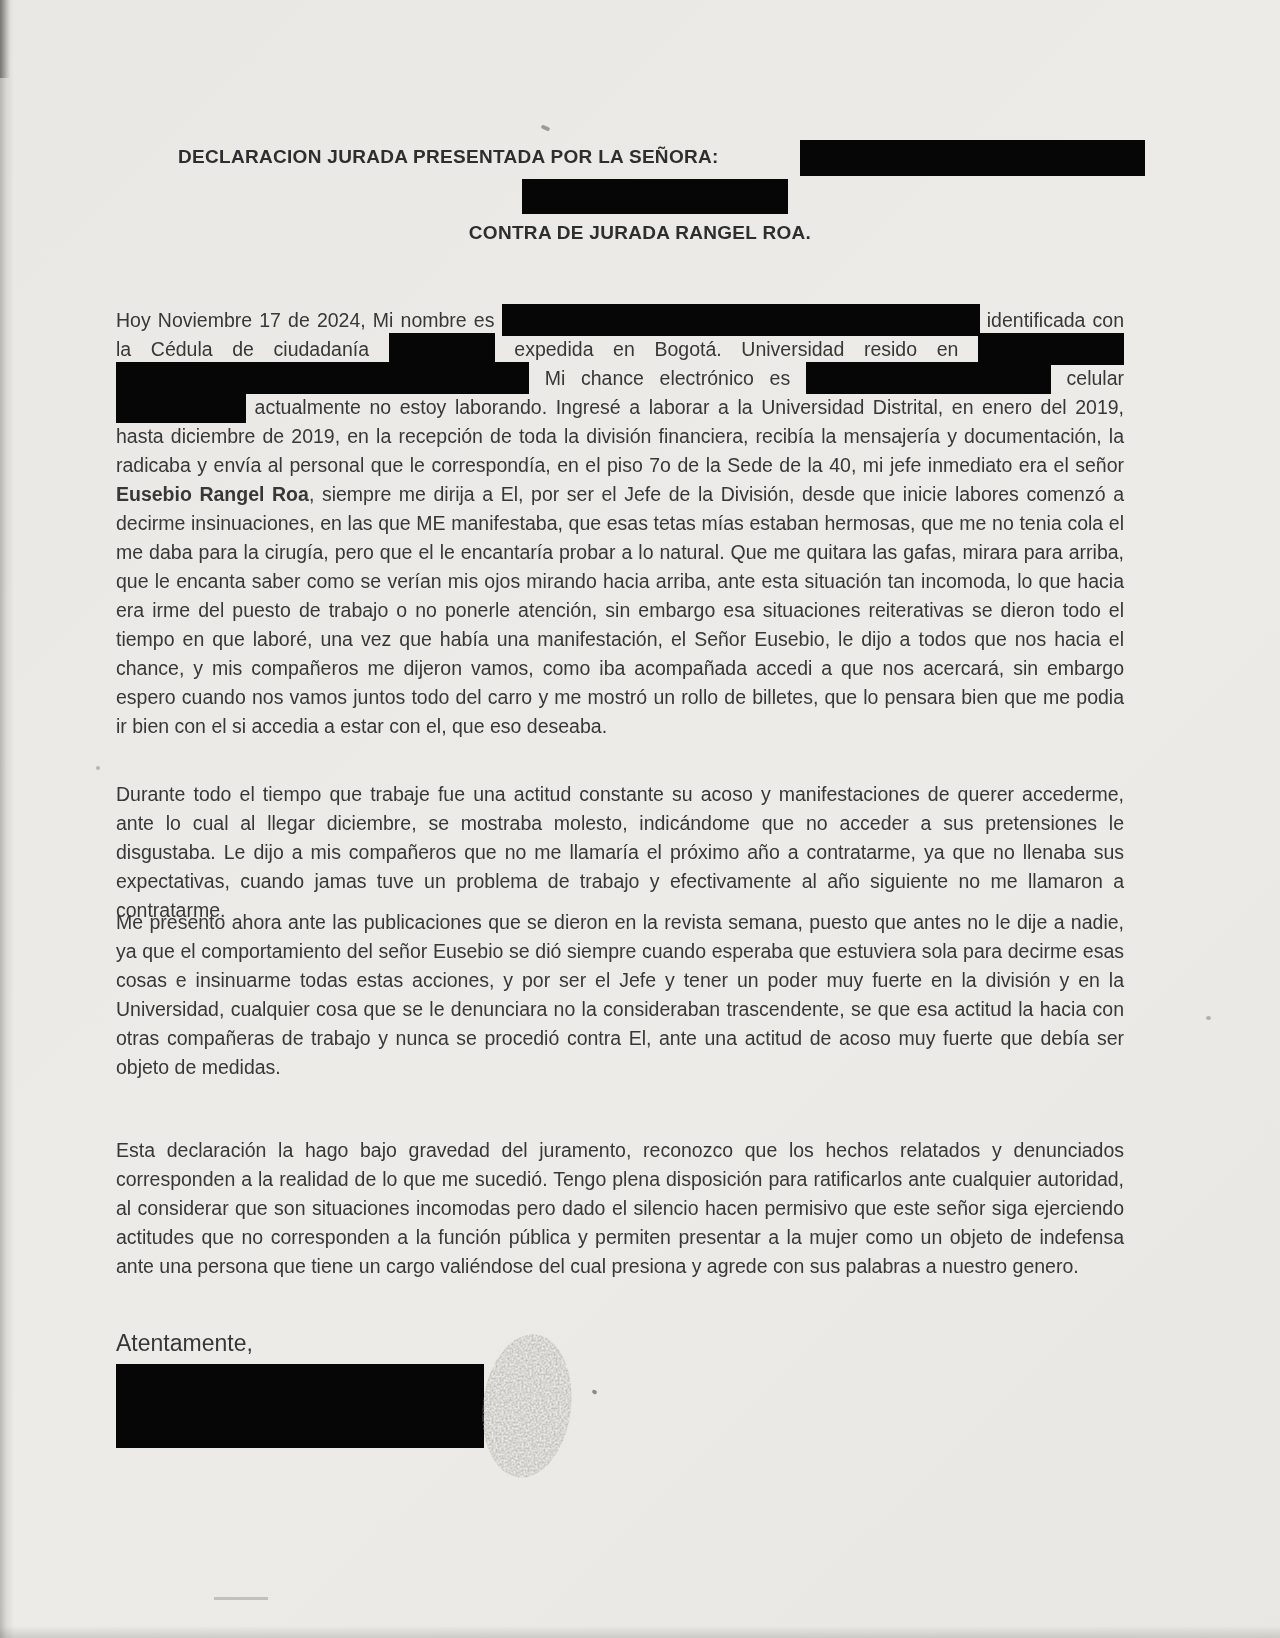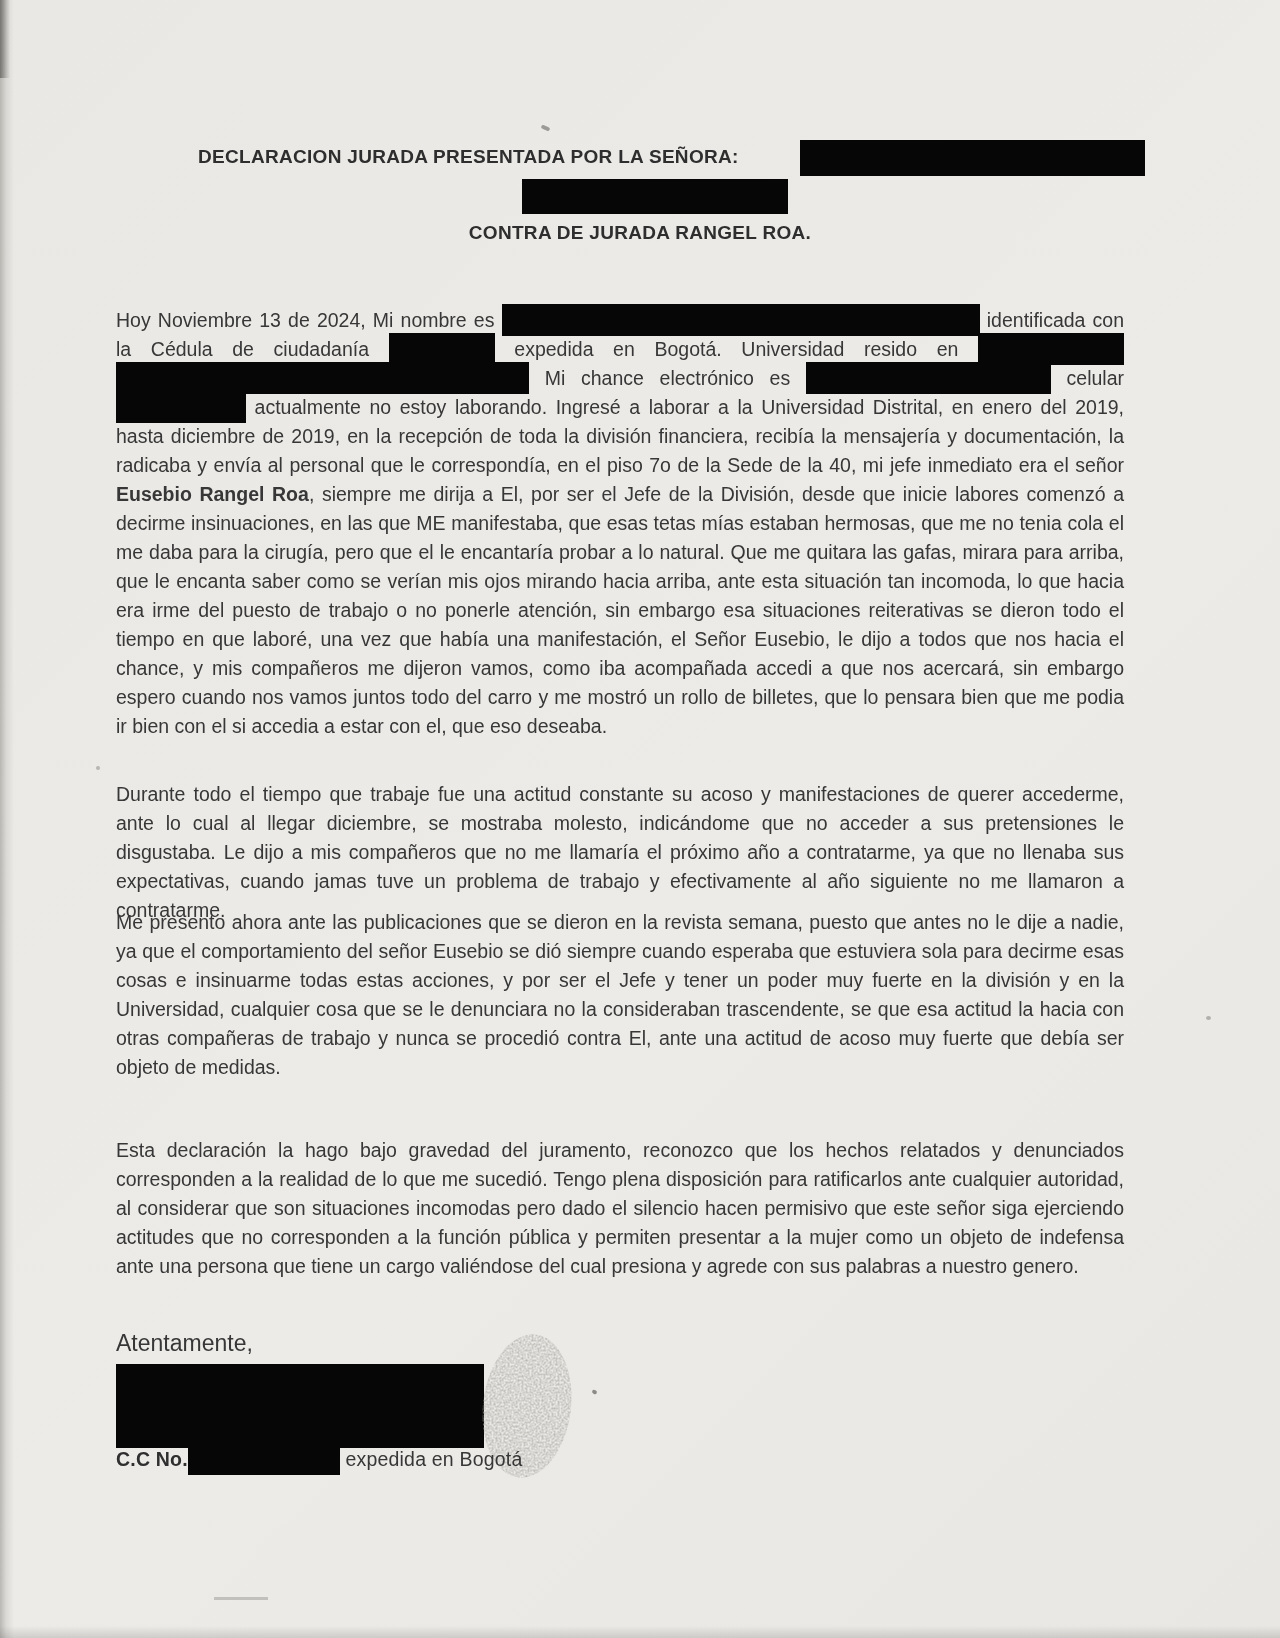--- a/index.html
+++ b/index.html
@@ -25,21 +25,21 @@
   .artifact{position:absolute;}
   .a-dash{left:541px;top:126px;width:9px;height:4px;background:rgba(92,90,86,0.55);
     transform:rotate(24deg);border-radius:2px;}
   .a-dot1{left:1206px;top:1016px;width:5px;height:4px;background:rgba(122,120,114,0.5);border-radius:50%;}
   .a-dot2{left:96px;top:766px;width:4px;height:4px;background:rgba(122,120,114,0.45);border-radius:50%;}
   .a-dot3{left:592px;top:1390px;width:5px;height:4px;background:rgba(100,98,94,0.7);border-radius:50%;transform:rotate(30deg);}
   .a-underline{left:214px;top:1597px;width:54px;height:3px;background:rgba(132,130,124,0.40);}
 
   
   .title1{position:absolute;left:178px;top:146px;font-size:19px;font-weight:bold;
-    letter-spacing:0.3px;color:#2e2e2e;white-space:nowrap;margin-left:20px;}
+    letter-spacing:0.3px;color:#2e2e2e;white-space:nowrap;}
   .title2{position:absolute;left:0;top:222px;width:100%;text-align:center;
     font-size:19px;font-weight:bold;letter-spacing:0.3px;color:#2e2e2e;}
 
   
   .rd-abs{position:absolute;background:#060606;}
   .tbar1{left:800px;top:140px;width:345px;height:36px;}
   .tbar2{left:522px;top:179px;width:266px;height:35px;}
   .rd{display:inline-block;background:#060606;height:22px;vertical-align:-4px;
     box-shadow:0 -5px 0 #060606, 0 5px 0 #060606;}
 
@@ -76,21 +76,21 @@
   <div class="title1">
     <span>DECLARACION JURADA PRESENTADA POR LA SEÑORA:</span>
   </div>
   <div class="rd-abs tbar1"></div>
   <div class="rd-abs tbar2"></div>
   <div class="title2">
     <span>CONTRA DE JURADA RANGEL ROA.</span>
   </div>
 
   <div class="para p1">
-    <span>Hoy Noviembre 13  de 2024, Mi nombre es</span>
+    <span>Hoy Noviembre 17  de 2024, Mi nombre es</span>
     <span class="rd" style="width:478px"></span>
     <span>identificada con la Cédula de ciudadanía</span>
     <span class="rd" style="width:106px"></span>
     <span>expedida en Bogotá. Universidad resido en</span>
     <span class="rd" style="width:146px"></span>
     <span class="rd" style="width:413px"></span>
     <span>Mi chance electrónico es</span>
     <span class="rd" style="width:245px"></span>
     <span>celular</span>
     <span class="rd" style="width:130px"></span>
@@ -114,18 +114,14 @@
         <feComposite operator="in" in2="SourceAlpha"></feComposite>
       </filter>
     </defs>
     <g filter="url(#fpn)">
       <ellipse cx="55" cy="76" rx="44" ry="72" transform="rotate(7 55 76)" fill="#777"></ellipse>
       <ellipse cx="52" cy="58" rx="30" ry="42" transform="rotate(7 52 58)" fill="#666"></ellipse>
     </g>
   </svg>
   <div class="artifact a-dot3"></div>
 
-  <div class="ccline">
-    <span>C.C No.</span><span class="rd ccbar"></span>
-    <span class="suffix">expedida en Bogotá</span>
-  </div>
 
 </div>
 
 </body></html>

